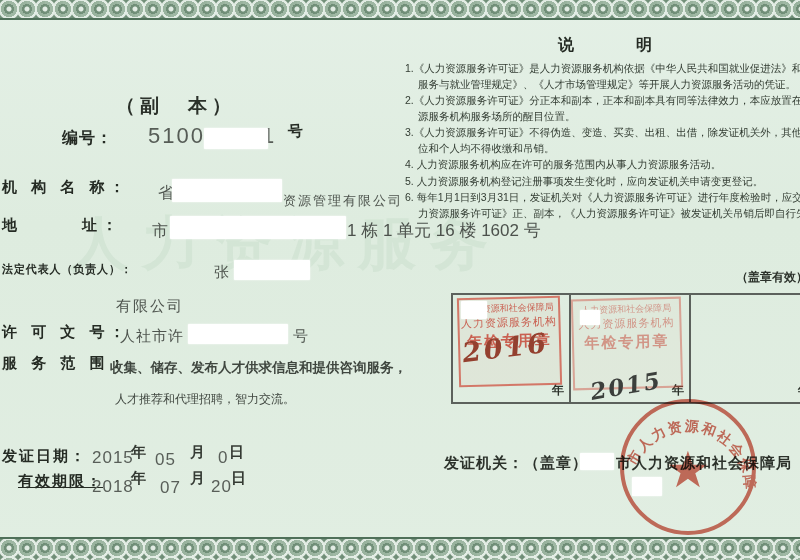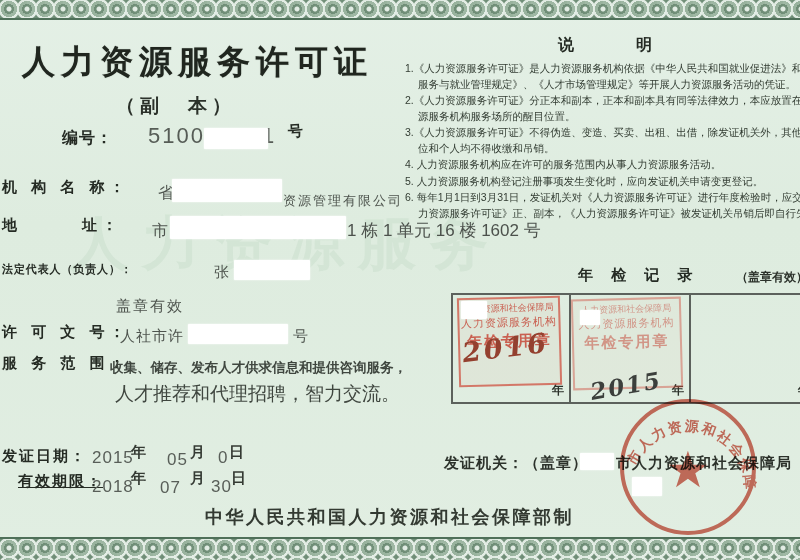--- a/index.html
+++ b/index.html
@@ -52,75 +52,73 @@
 </head>
 <body>
 
 <div class="page">
 
   <div class="band band-top"></div>
   <div class="band band-bottom"></div>
 
   <div class="watermark">人力资源服务</div>
 
-  <div class="abs title" style="left:22px;top:40px;">人力资源服务许可证</div>
   <div class="abs subtitle" style="left:116px;top:93px;">（副　本）</div>
 
   <div class="abs lbl" style="left:62px;top:128px;font-size:16px;">编号：</div>
   <div class="abs num" style="left:148px;top:123px;">510000121</div>
   <div class="abs lbl" style="left:288px;top:122px;transform:rotate(-4deg);">号</div>
 
   <div class="abs lbl" style="left:2px;top:178px;letter-spacing:5px;">机 构 名 称：</div>
   <div class="abs val" style="left:158px;top:183px;font-size:16px;">省</div>
   <div class="abs val" style="left:283px;top:192px;font-size:13px;letter-spacing:2px;">资源管理有限公司</div>
 
   <div class="abs lbl" style="left:2px;top:216px;letter-spacing:5px;">地　　　址：</div>
   <div class="abs val" style="left:152px;top:221px;font-size:16px;">市</div>
   <div class="abs val" style="left:347px;top:219px;font-size:17px;color:#4c514c;">1 栋 1 单元 16 楼 1602 号</div>
 
   <div class="abs lbl" style="left:2px;top:262px;font-size:11.5px;transform:scaleX(.95);transform-origin:left;">法定代表人（负责人）：</div>
   <div class="abs val" style="left:214px;top:263px;font-size:15px;">张</div>
 
-  <div class="abs val" style="left:116px;top:297px;font-size:15px;letter-spacing:2px;">盖章有效</div>
+  <div class="abs val" style="left:116px;top:297px;font-size:15px;letter-spacing:2px;">有限公司</div>
 
   <div class="abs lbl" style="left:2px;top:323px;letter-spacing:5px;">许 可 文 号：</div>
   <div class="abs val" style="left:120px;top:327px;font-size:15px;letter-spacing:1px;">人社市许（</div>
   <div class="abs val" style="left:293px;top:327px;font-size:15px;">号</div>
 
   <div class="abs lbl" style="left:2px;top:354px;letter-spacing:5px;">服 务 范 围：</div>
   <div class="abs val" style="left:110px;top:359px;font-size:13.5px;color:#3f463f;font-weight:bold;">收集、储存、发布人才供求信息和提供咨询服务，</div>
-  <div class="abs val" style="left:115px;top:381px;font-size:19px;color:#3f463f;">人才推荐和代理招聘，智力交流。</div>
+  <div class="abs val" style="left:115px;top:391px;font-size:12px;color:#3f463f;">人才推荐和代理招聘，智力交流。</div>
 
   <div class="abs lbl" style="left:2px;top:447px;letter-spacing:2px;">发证日期：</div>
   <div class="abs dnum" style="left:92px;top:448px;">2015</div>
   <div class="abs unit" style="left:131px;top:443px;">年</div>
-  <div class="abs dnum" style="left:167px;top:450px;text-align:center;">05</div>
+  <div class="abs dnum" style="left:155px;top:450px;text-align:center;">05</div>
   <div class="abs unit" style="left:190px;top:443px;">月</div>
   <div class="abs dnum" style="left:218px;top:448px;">0</div>
   <div class="abs unit" style="left:229px;top:443px;">日</div>
 
   <div class="abs lbl" style="left:18px;top:472px;letter-spacing:2px;text-decoration:underline;">有效期限：</div>
   <div class="abs dnum" style="left:92px;top:477px;">2018</div>
   <div class="abs unit" style="left:131px;top:469px;">年</div>
   <div class="abs dnum" style="left:160px;top:478px;">07</div>
   <div class="abs unit" style="left:190px;top:469px;">月</div>
-  <div class="abs dnum" style="left:211px;top:477px;">30</div>
+  <div class="abs dnum" style="left:211px;top:477px;">20</div>
   <div class="abs unit" style="left:231px;top:469px;">日</div>
 
   <div class="abs note-title" style="left:558px;top:35px;">说　　明</div>
   <div class="abs notes" style="left:405px;top:61px;">
     <p class="note-item">1.《人力资源服务许可证》是人力资源服务机构依据《中华人民共和国就业促进法》和《就业服务与就业管理规定》、《人才市场管理规定》等开展人力资源服务活动的凭证。</p>
     <p class="note-item">2.《人力资源服务许可证》分正本和副本，正本和副本具有同等法律效力，本应放置在人力资源服务机构服务场所的醒目位置。</p>
     <p class="note-item">3.《人力资源服务许可证》不得伪造、变造、买卖、出租、出借，除发证机关外，其他任何单位和个人均不得收缴和吊销。</p>
     <p class="note-item">4. 人力资源服务机构应在许可的服务范围内从事人力资源服务活动。</p>
     <p class="note-item">5. 人力资源服务机构登记注册事项发生变化时，应向发证机关申请变更登记。</p>
     <p class="note-item">6. 每年1月1日到3月31日，发证机关对《人力资源服务许可证》进行年度检验时，应交回《人力资源服务许可证》正、副本，《人力资源服务许可证》被发证机关吊销后即自行失效。</p>
   </div>
 
-  <div class="abs lbl" style="left:578px;top:266px;letter-spacing:7px;">年 检 记 录</div>
   <div class="abs" style="left:736px;top:269px;font-size:12px;font-weight:bold;color:#2c322b;white-space:nowrap;">（盖章有效）</div>
 
   <div class="inspect-table">
     <div class="inspect-cell" style="width:116px;">
       <div class="cell-year">年</div>
     </div>
     <div class="inspect-cell" style="width:118px;">
       <div class="cell-year">年</div>
     </div>
     <div class="inspect-cell" style="flex:1;">
@@ -149,21 +147,20 @@
     <defs>
       <path id="sealArc" d="M 19 96 A 57 57 0 1 1 133 96" fill="none"></path>
     </defs>
     <circle cx="76" cy="75" r="66" fill="none" stroke="#cf5140" stroke-width="4"></circle>
     <text fill="#cf5140" font-size="14" font-weight="bold" letter-spacing="2">
       <textPath href="#sealArc" startOffset="22">市人力资源和社会保障局</textPath>
     </text>
     <text x="76" y="95" text-anchor="middle" font-size="50" fill="#cf5140">★</text>
   </svg>
 
-  <div class="abs made-by" style="left:205px;top:505px;">中华人民共和国人力资源和社会保障部制</div>
 
   <div class="mask" style="left:204px;top:128px;width:64px;height:21px;"></div>
   <div class="mask" style="left:172px;top:179px;width:110px;height:23px;"></div>
   <div class="mask" style="left:170px;top:216px;width:176px;height:23px;"></div>
   <div class="mask" style="left:234px;top:260px;width:76px;height:20px;"></div>
   <div class="mask" style="left:188px;top:324px;width:100px;height:20px;"></div>
   <div class="mask" style="left:580px;top:453px;width:34px;height:17px;"></div>
   <div class="mask" style="left:632px;top:477px;width:30px;height:19px;"></div>
   <div class="mask" style="left:461px;top:301px;width:26px;height:18px;"></div>
   <div class="mask" style="left:580px;top:310px;width:20px;height:15px;"></div>

